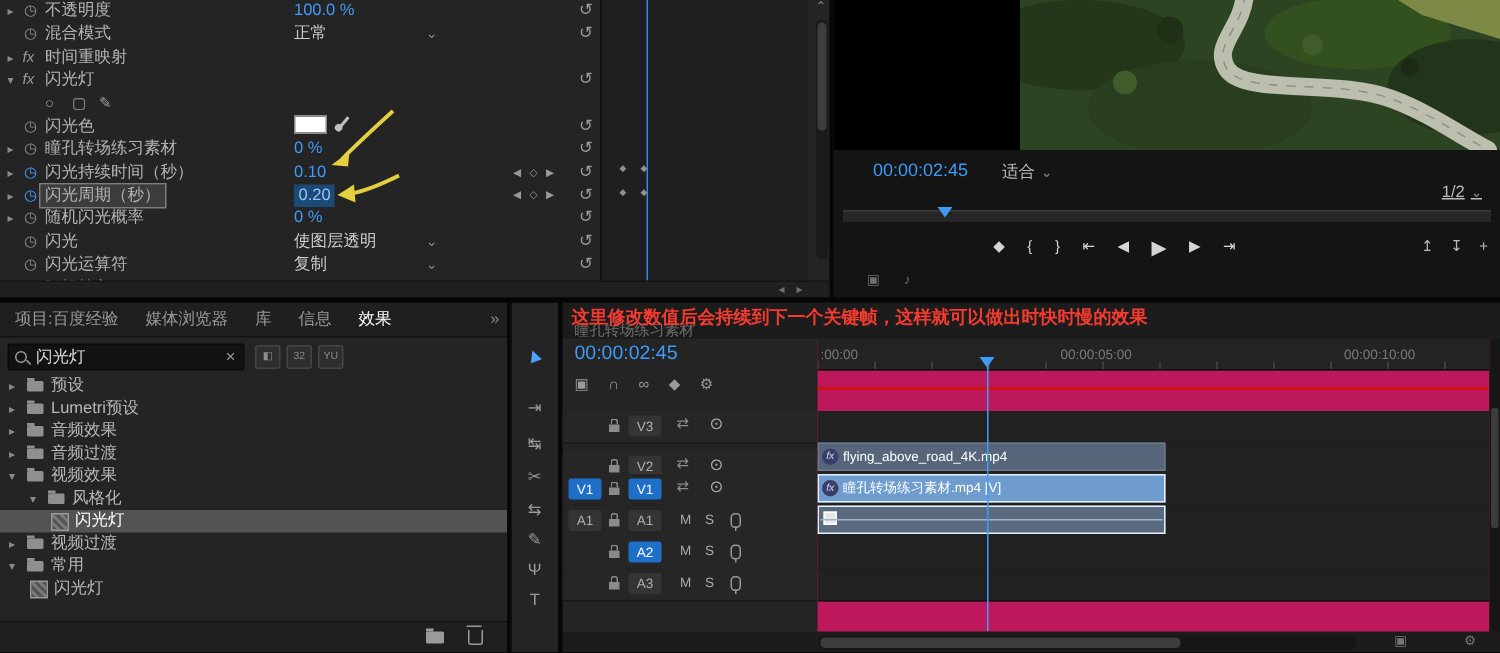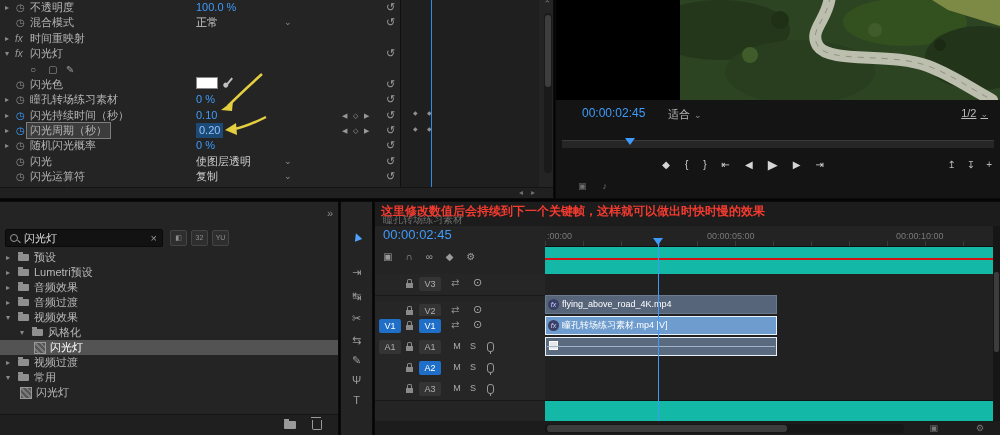--- a/index.html
+++ b/index.html
@@ -38,21 +38,21 @@
   .ec-bottom{position:absolute;left:0;right:0;bottom:0;height:10px;background:#202020;border-top:1px solid #141414;line-height:10px;}
   .ec-bottom span{position:absolute;color:#6f6f6f;font-size:8px;top:0;}
   #arrows{position:absolute;left:0;top:0;pointer-events:none;z-index:20;}
 
   
   #pm{left:556px;top:0;width:444px;height:198px;background:#141414;}
   .pm-screen{position:absolute;left:0;top:0;right:0;height:100px;background:#000;}
   .pm-video{position:absolute;right:0;top:0;width:320px;height:100px;}
   .pm-tc{position:absolute;left:26px;top:106px;color:#3f9bfa;font-size:12px;}
   .pm-fit{position:absolute;left:112px;top:107px;color:#bbb;}
-  .pm-res{position:absolute;right:12px;top:107px;color:#bbb;text-decoration:underline;}
+  .pm-res{position:absolute;right:12px;top:122px;color:#bbb;text-decoration:underline;}
   .pm-caret{color:#8d8d8d;font-size:9px;margin-left:4px;}
   .pm-scrub{position:absolute;left:6px;right:6px;top:140px;height:7px;background:#262626;border-top:1px solid #3a3a3a;}
   .pm-ph{position:absolute;left:63px;top:-3px;width:0;height:0;border:5px solid transparent;border-top:7px solid #3f9bfa;}
   .pm-transport{position:absolute;left:0;right:70px;top:154px;height:22px;display:flex;justify-content:center;gap:15px;color:#d5d5d5;line-height:22px;}
   .pm-transport span{font-size:10px;}
   .pm-transport .play{font-size:13px;}
   .pm-right{position:absolute;right:8px;top:154px;height:22px;display:flex;gap:11px;color:#bbb;line-height:22px;font-size:10px;}
   .pm-sub{position:absolute;left:22px;right:140px;top:180px;height:13px;display:flex;gap:16px;color:#6f6f6f;font-size:9px;line-height:13px;}
 
   
@@ -103,21 +103,21 @@
   .sy{left:76px;top:3px;color:#8d8d8d;font-size:10px;}
   .ey{left:98px;top:2px;color:#ababab;font-size:11px;}
   .ms{top:4px;width:12px;text-align:center;color:#ababab;font-size:9px;}
   .m1{left:76px;} .s1{left:92px;}
   .mic{left:112px;top:5px;width:5px;height:8px;border:1px solid #999;border-radius:3px;}
   .mic::after{content:"";position:absolute;left:2px;bottom:-3px;width:1px;height:3px;background:#999;}
   .master{height:18px;background:#242424;}
   .master .mlbl{left:44px;top:2px;color:#ababab;font-size:10px;}
   .master .mval{left:112px;top:2px;color:#3f9bfa;font-size:10px;}
   .master .mnav{right:8px;top:3px;color:#8d8d8d;font-size:8px;}
-  .tl-content{position:absolute;left:170px;top:24px;right:7px;bottom:14px;background:#14b8a6;overflow:hidden;}
+  .tl-content{position:absolute;left:170px;top:24px;right:7px;bottom:14px;background:#be185d;overflow:hidden;}
   .ruler{position:absolute;left:0;right:0;top:0;height:20px;background:#232323;border-bottom:1px solid #101010;color:#7a7a7a;font-size:9px;}
   .ticks{position:absolute;left:0;right:0;bottom:0;height:5px;background:repeating-linear-gradient(90deg,#3c3c3c 0 1px,transparent 1px 38px);}
   .ruler span{position:absolute;top:5px;}
   .redline{position:absolute;left:0;right:0;top:32px;height:2px;background:#d11313;}
   .lane{position:absolute;left:0;right:0;height:21px;background:#212121;border-bottom:1px solid #141414;}
   .clip{position:absolute;left:0;width:232px;height:19px;font-size:9px;color:#fff;box-sizing:border-box;}
   .v2c{top:69px;background:#56657a;border:1px solid #6b7a8f;}
   .v1c{top:90px;background:#6f9cce;border:1px solid #e6f0fa;}
   .a1c{top:111px;background:#5a6a7f;border:1px solid #e6f0fa;}
   .fxb{position:absolute;left:2px;top:3px;width:11px;height:11px;border-radius:50%;background:#3a3f66;color:#cfd3ff;font-size:7px;font-style:italic;text-align:center;line-height:11px;}
@@ -310,20 +310,27 @@
     <span>↧</span>
     <span>+</span>
   </div>
   <div class="pm-sub">
     <span>▣</span>
     <span>♪</span>
   </div>
 </div>
 
 <div id="fx" class="panel">
+  <div class="fx-tabs">
+    <span class="fx-tab">项目:百度经验</span>
+    <span class="fx-tab">媒体浏览器</span>
+    <span class="fx-tab">库</span>
+    <span class="fx-tab">信息</span>
+    <span class="fx-tab active">效果</span>
+  </div>
   <span class="fx-overflow">»</span>
 
   <div class="fx-search">
     <span class="mag"></span>
     <span class="txt">闪光灯</span>
     <span class="clr">×</span>
   </div>
   <div class="fx-badges">
     <span>◧</span>
     <span>32</span>

